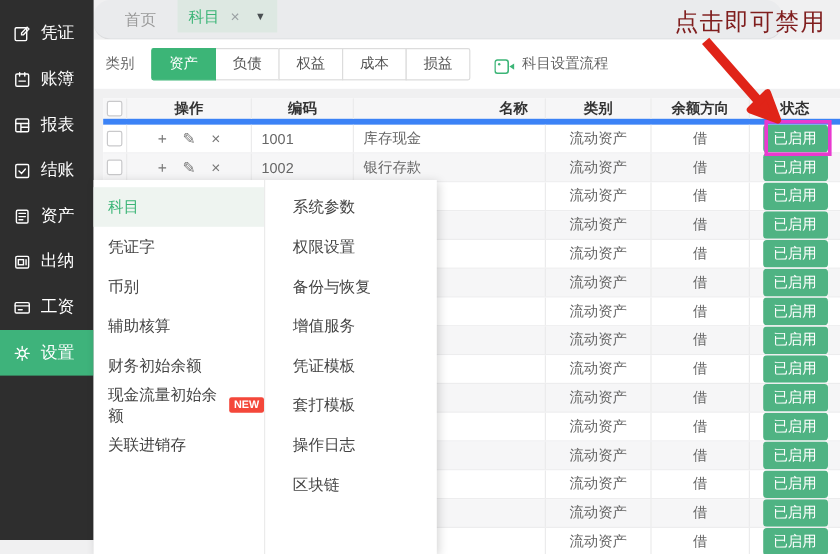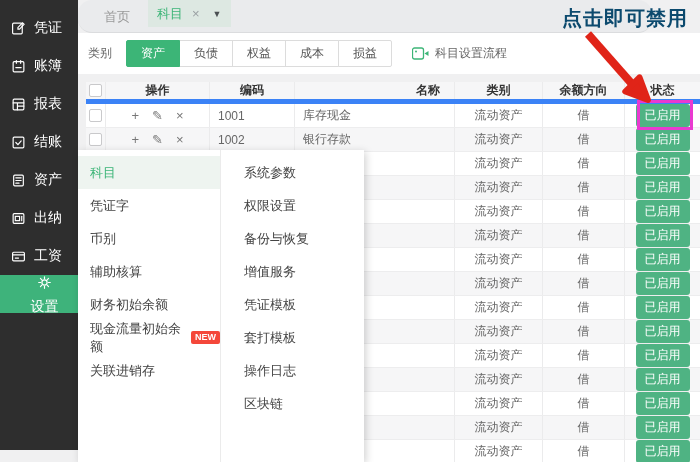--- a/index.html
+++ b/index.html
@@ -4,38 +4,38 @@
 <style>
   * { margin:0; padding:0; box-sizing:border-box; }
   html,body { width:700px; height:462px; }
   body {
     position:relative; overflow:hidden; background:#f0f0f1;
     font-family:"Liberation Sans","DejaVu Sans",sans-serif; color:#333;
   }
   
   .sidebar { position:absolute; left:0; top:0; width:78px; height:450px; background:#2e2e2e; padding-top:9px; z-index:4; }
   .side-item { height:38px; display:flex; align-items:center; padding-left:11px; gap:8px; color:#fff; font-size:14px; cursor:pointer; }
-  .side-item.active { background:#3eb37b;flex-direction:column; }
+  .side-item.active { background:#3eb37b; }
   .side-item .icon { width:15px; height:15px; display:inline-flex; }
   
   .tabbar { position:absolute; left:78px; top:0; width:574px; height:33px; background:#eaebed; border-bottom:1px solid #dbdcde; display:flex; align-items:flex-start; padding-left:8px; z-index:2;border-radius:14px; }
   .tab-home { height:33px; display:flex; align-items:center; padding:0 18px; font-size:13px; color:#999; cursor:pointer; }
   .tab-active { height:27px; background:#dde8e2; display:flex; align-items:center; padding:0 9px; gap:9px; font-size:13px; cursor:pointer; }
   .tab-active .t-label { color:#3cb577; }
   .tab-active .t-close { color:#9aa0a3; font-size:13px; cursor:pointer; }
   .tab-active .t-caret { color:#4a4f52; font-size:9px; margin-left:4px; cursor:pointer; }
   
   .toolbar { position:absolute; left:78px; top:33px; width:622px; height:41px; background:#fff; display:flex; align-items:center; padding-left:10px; z-index:2; }
   .filter-label { font-size:12px; color:#666; margin-right:14px; }
   .cat-group { display:flex; }
   .cat-btn { font-size:12px; color:#555; background:#fff; border:1px solid #dcdcdc; padding:4px 14px; margin-left:-1px; cursor:pointer; font-family:inherit; }
   .cat-btn:first-child { border-radius:2px 0 0 2px; margin-left:0; }
   .cat-btn:last-child { border-radius:0 2px 2px 0;text-align:right; }
   .cat-btn.active { background:#3cb577; border-color:#3cb577; color:#fff; position:relative; z-index:1; }
-  .guide-link { display:flex; align-items:center; gap:6px; margin-left:20px; cursor:pointer; }
+  .guide-link { display:flex; align-items:flex-end; gap:6px; margin-left:20px; cursor:pointer; }
   .guide-link span { font-size:12px; color:#666; }
   
   .table-panel { position:absolute; left:86px; top:82px; width:614px; height:380px; background:#fff; z-index:1; }
   .thead, .trow { display:flex; width:614px; }
   .thead { height:22px; background:#f6f6f7; border-bottom:5px solid #3b82f6; }
   .trow { height:24px; border-bottom:1px solid #ededee; background:#fff; }
   .trow:nth-child(even) { background:#f6f6f7; }
   .th, .td { display:flex; align-items:center; justify-content:center; font-size:12px; border-right:1px solid #ebebec; overflow:hidden; white-space:nowrap; }
   .th { color:#333; font-weight:bold; }
   .td { color:#666; }
@@ -51,21 +51,21 @@
   .settings-menu { position:absolute; left:78px; top:150px; width:286px; height:312px; background:#fff; display:flex; box-shadow:2px 2px 8px rgba(0,0,0,.18); z-index:6; }
   .menu-col { padding-top:6px; }
   .menu-col1 { width:143px; border-right:1px solid #ebebeb; }
   .menu-col2 { flex:1; }
   .menu-item { height:33px; display:flex; align-items:center; font-size:13px; color:#444; cursor:pointer; }
   .menu-col1 .menu-item { padding-left:12px; }
   .menu-col2 .menu-item { padding-left:23px; }
   .menu-item.active { background:#eef4f0; color:#3cb577; }
   .badge-new { background:#f4473a; color:#fff; font-size:9px; font-weight:bold; padding:1px 4px; border-radius:2px; margin-left:5px; line-height:1.3; }
   
-  .annotation { position:absolute; left:562px; top:5px; font-size:20px; font-weight:bold; color:#0c4a6e; z-index:10; letter-spacing:1px; }
+  .annotation { position:absolute; left:562px; top:5px; font-size:20px; font-weight:normal; color:#7f1d1d; z-index:10; letter-spacing:1px; }
   .arrow-svg { position:absolute; left:580px; top:30px; z-index:10; pointer-events:none; }
   .magenta-box { position:absolute; left:637px; top:100px; width:56px; height:30px; border:3px solid #e93ad0; z-index:9; pointer-events:none; }
 </style>
 </head>
 <body>
 
 <nav class="sidebar" id="sidebar">
   <div class="side-item">
     <span class="icon">
         <svg width="15" height="15" viewBox="0 0 14 14">

